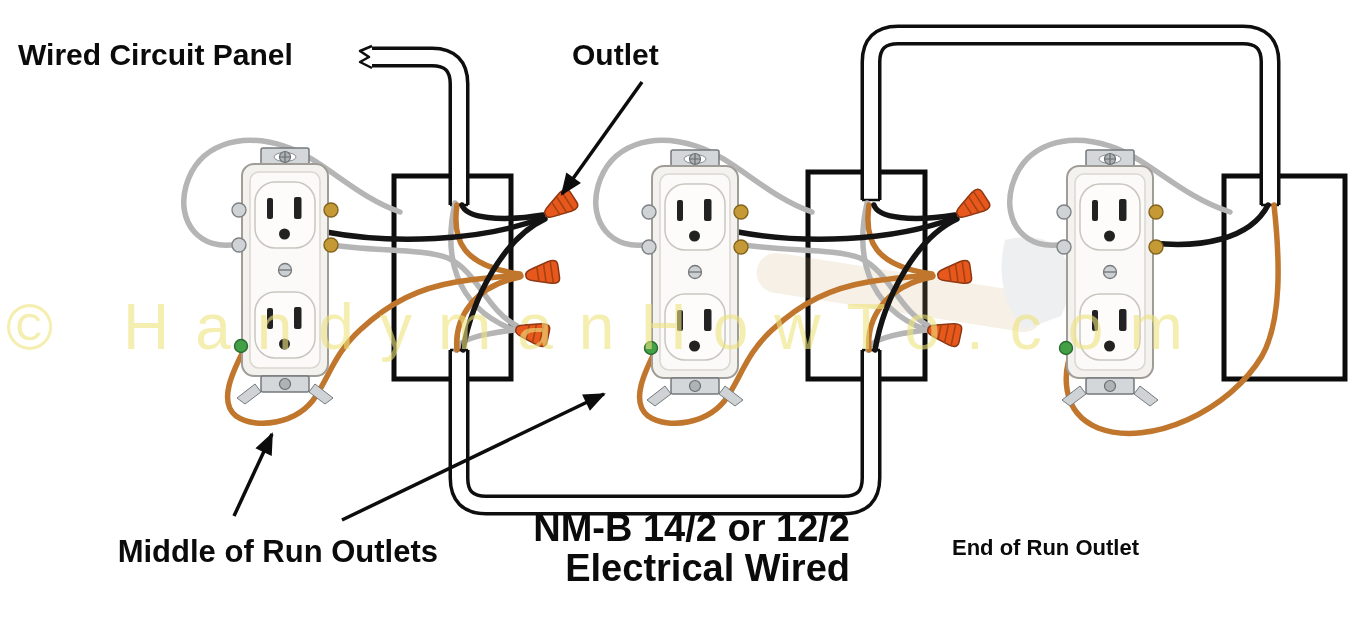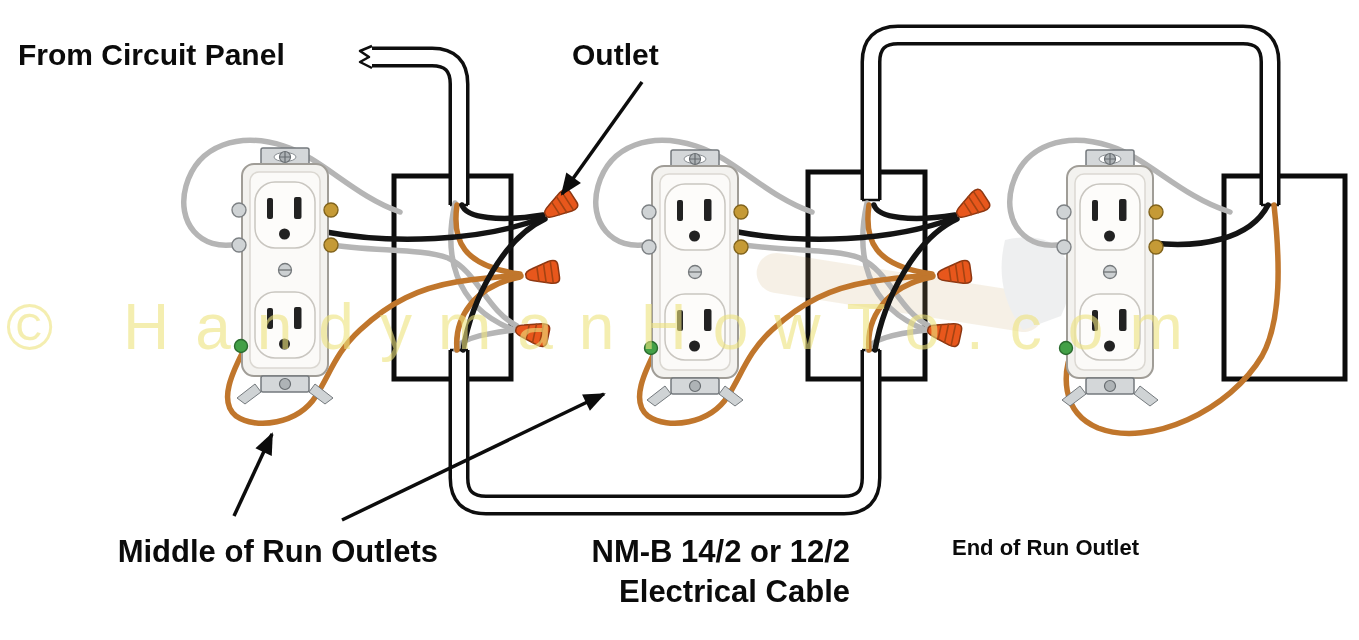--- a/index.html
+++ b/index.html
@@ -168,28 +168,28 @@
     <use href="#outlet-symbol" transform="translate(635,150)"></use>
     <use href="#outlet-symbol" transform="translate(1050,150)"></use>
 
     <line class="arrow" x1="642" y1="82" x2="562" y2="194" marker-end="url(#arrowhead)"></line>
     <line class="arrow" x1="234" y1="516" x2="272" y2="434" marker-end="url(#arrowhead)"></line>
     <line class="arrow" x1="342" y1="520" x2="604" y2="394" marker-end="url(#arrowhead)"></line>
   </svg>
 
   <div id="watermark">© HandymanHowTo.com</div>
 
-  <div class="label" style="left:18px; top:36px;">From Circuit Panel</div>
+  <div class="label" style="left:18px; top:36px;">Wired Circuit Panel</div>
 
   <div class="label" style="left:572px; top:36px;">Outlet</div>
 
   <div class="label centered" style="left:8px; top:532px; width:430px; font-size:31px;">
     <div>Middle of Run Outlets</div>
   </div>
 
-  <div class="label centered" style="left:470px; top:532px; width:380px; font-size:31px;">
+  <div class="label centered" style="left:470px; top:508px; width:380px; font-size:38px;">
     <div>NM-B 14/2 or 12/2</div>
-    <div>Electrical Cable</div>
+    <div>Electrical Wired</div>
   </div>
 
   <div class="label" style="left:952px; top:534px; font-size:22px;">End of Run Outlet</div>
 
 </div>
 
 </body></html>

